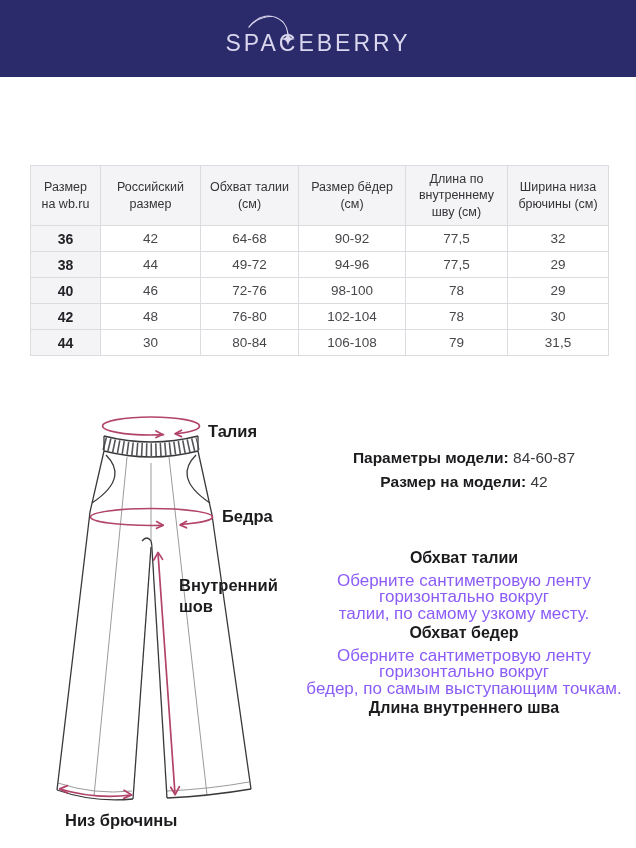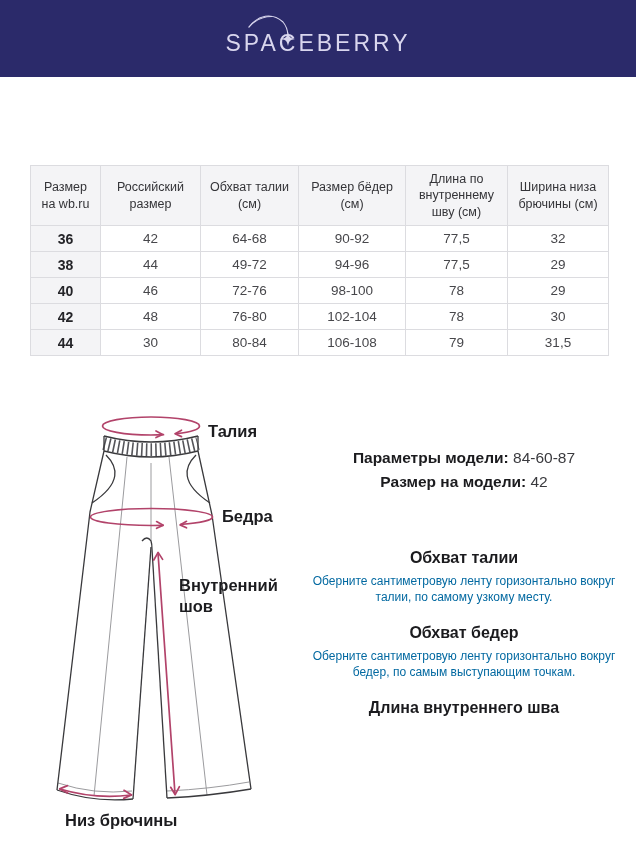--- a/index.html
+++ b/index.html
@@ -27,21 +27,21 @@
   
   .pants-svg{position:absolute;left:30px;top:395px;width:250px;height:450px;}
   .svg-label{font-family:"Liberation Sans",sans-serif;font-size:16.5px;font-weight:600;fill:#1c1c1f;}
   
   .info-col{position:absolute;left:300px;top:446px;width:328px;height:340px;text-align:center;}
   .model-line{font-size:15.5px;line-height:23.5px;color:#3a3a3e;white-space:nowrap;}
   .model-line .lbl{font-weight:bold;color:#1b1b1e;}
   .guide-section{position:absolute;left:0;width:328px;}
   .gs0{top:101px}.gs1{top:176px}.gs2{top:251px}
   .guide-title{font-size:16px;font-weight:bold;color:#1b1b1e;line-height:21px;}
-  .guide-text{margin-top:5px;font-size:12px;line-height:16.4px;color:#0369a1;white-space:pre-line;}
+  .guide-text{margin-top:5px;font-size:17px;line-height:16.4px;color:#8b5cf6;white-space:pre-line;}
 </style>
 </head>
 <body>
 
 <div class="brand-bar">
   <div class="logo-text">SPACEBERRY</div>
   <svg class="swoosh" viewBox="0 0 50 38">
     <path d="M3,17 C12,5 26,2 37,12 C40,15.5 41.5,20 42,25" fill="none" stroke="#d9d6ee" stroke-width="1.1" stroke-linecap="round"></path>
     <path d="M3,17 C10,9 18,6.5 26,6.5" fill="none" stroke="#d9d6ee" stroke-width="1.1" stroke-linecap="round"></path>
     <path d="M42,22 C43.2,27.2 43.8,27.8 49,29 C43.8,30.2 43.2,30.8 42,36 C40.8,30.8 40.2,30.2 35,29 C40.2,27.8 40.8,27.2 42,22 Z" fill="#d9d6ee"></path>

